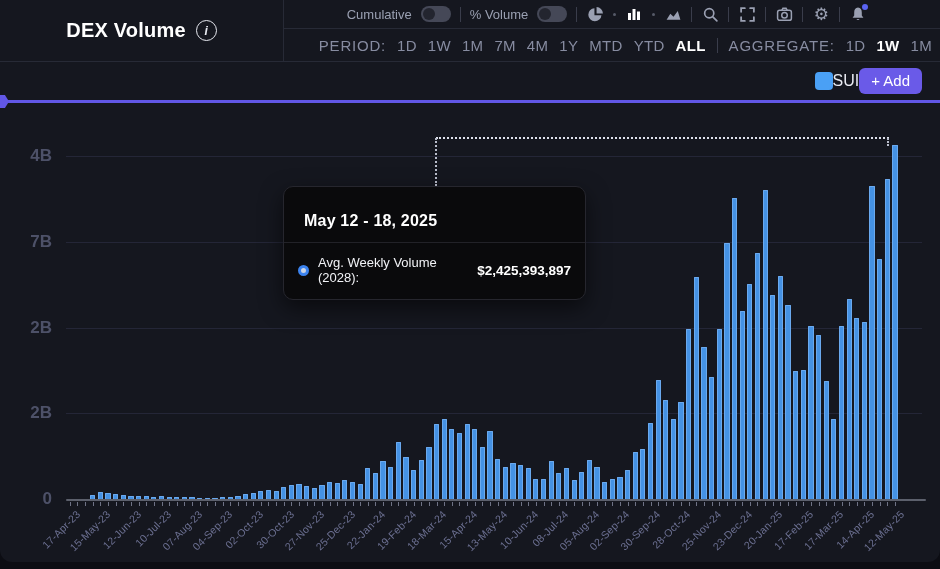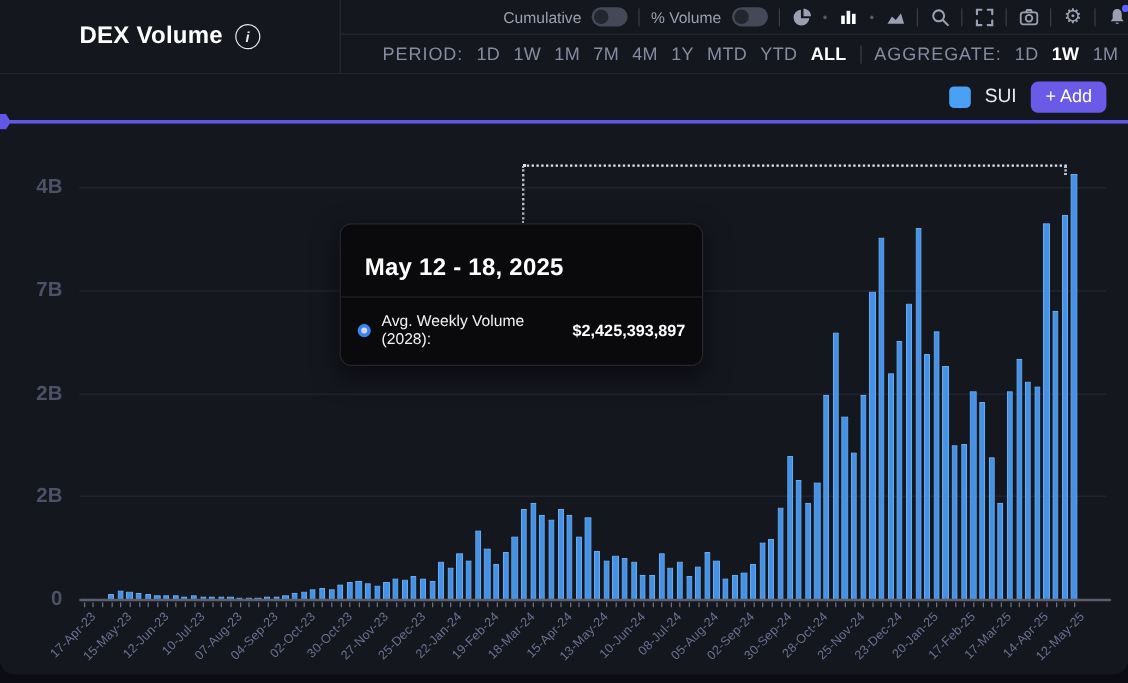--- a/index.html
+++ b/index.html
@@ -24,22 +24,22 @@
   }
   .title { font-size:20px; font-weight:bold; letter-spacing:.2px; color:#ffffff; }
   .info-circle {
     width:21px; height:21px; border:1.6px solid #e9ebf2; border-radius:50%;
     display:flex; align-items:center; justify-content:center;
     font-size:12px; color:#e9ebf2; font-style:italic; font-weight:bold;
   }
   .header-right { flex:1; display:flex; flex-direction:column; }
   .controls-row {
     height:29px; border-bottom:1px solid #272a36;
-    display:flex; align-items:center; justify-content:flex-end;
-    gap:9px; font-size:13px; color:#9aa0b2;
+    display:flex; align-items:center; justify-content:center;
+    gap:9px; padding-right:10px; font-size:13px; color:#9aa0b2;
   }
   .toggle {
     width:30px; height:16px; border-radius:8px; background:#454857;
     position:relative; cursor:pointer;
   }
   .toggle .knob {
     position:absolute; left:2px; top:2px; width:12px; height:12px;
     border-radius:50%; background:#23252f;
   }
   .vsep { width:1px; height:15px; background:#3a3d4b; }
@@ -51,21 +51,21 @@
   .period-row {
     flex:1; display:flex; align-items:center; justify-content:flex-end;
     gap:11px; padding-right:8px; font-size:15px; color:#878ca1; font-weight:500;
   }
   .row-label { letter-spacing:.8px; }
   .opt { cursor:pointer; letter-spacing:.3px; }
   .opt.active { color:#ffffff; font-weight:bold; }
   
   .legend-row {
     height:38px; display:flex; align-items:center; justify-content:flex-end;
-    gap:12px; padding-right:18px; background:#15171f;
+    padding-right:18px; background:#15171f;
   }
   .legend-swatch { width:18px; height:18px; border-radius:4px; background:#4aa0f5; cursor:pointer; }
   .legend-name { font-size:16px; color:#e9ebf2; }
   .add-btn {
     background:#6a5ae8; color:#ffffff; font-size:15px;
     padding:4px 12px 5px; border-radius:6px; border:none; cursor:pointer;
     font-family:inherit;
   }
   
   .range-slider { position:absolute; left:0; top:100px; width:940px; height:3px; background:#6157e6; }
@@ -96,21 +96,21 @@
   .xh-h { position:absolute; left:436px; top:137px; width:453px; border-top:2px dotted #dfe2ec; }
   .xh-v-left { position:absolute; left:435px; top:138px; height:48px; border-left:2px dotted #b9bdcb; }
   .xh-v-right { position:absolute; left:887px; top:138px; height:8px; border-left:2px dotted #b9bdcb; }
   
   .tooltip {
     position:absolute; left:283px; top:186px; width:303px;
     background:#0a0a0c; border:1px solid #26262e; border-radius:10px;
     box-shadow:0 8px 22px rgba(0,0,0,.55);
   }
   .tooltip-title {
-    padding:25px 20px 12px; font-size:20px; font-weight:bold; color:#ffffff;
+    padding:25px 20px 12px; font-size:16px; font-weight:bold; color:#ffffff;
     border-bottom:1px solid #222228; letter-spacing:.2px;
   }
   .tooltip-body { padding:12px 14px 14px; display:flex; flex-direction:column; gap:10px; }
   .tooltip-rowline { display:flex; align-items:center; gap:9px; }
   .tt-marker {
     width:11px; height:11px; border-radius:50%;
     border:3px solid #3b82ee; background:#ccd5e5; flex:none;
   }
   .tt-label { font-size:13px; color:#f2f3f7; }
   .tt-value { margin-left:auto; font-size:13.5px; font-weight:bold; color:#ffffff; }

